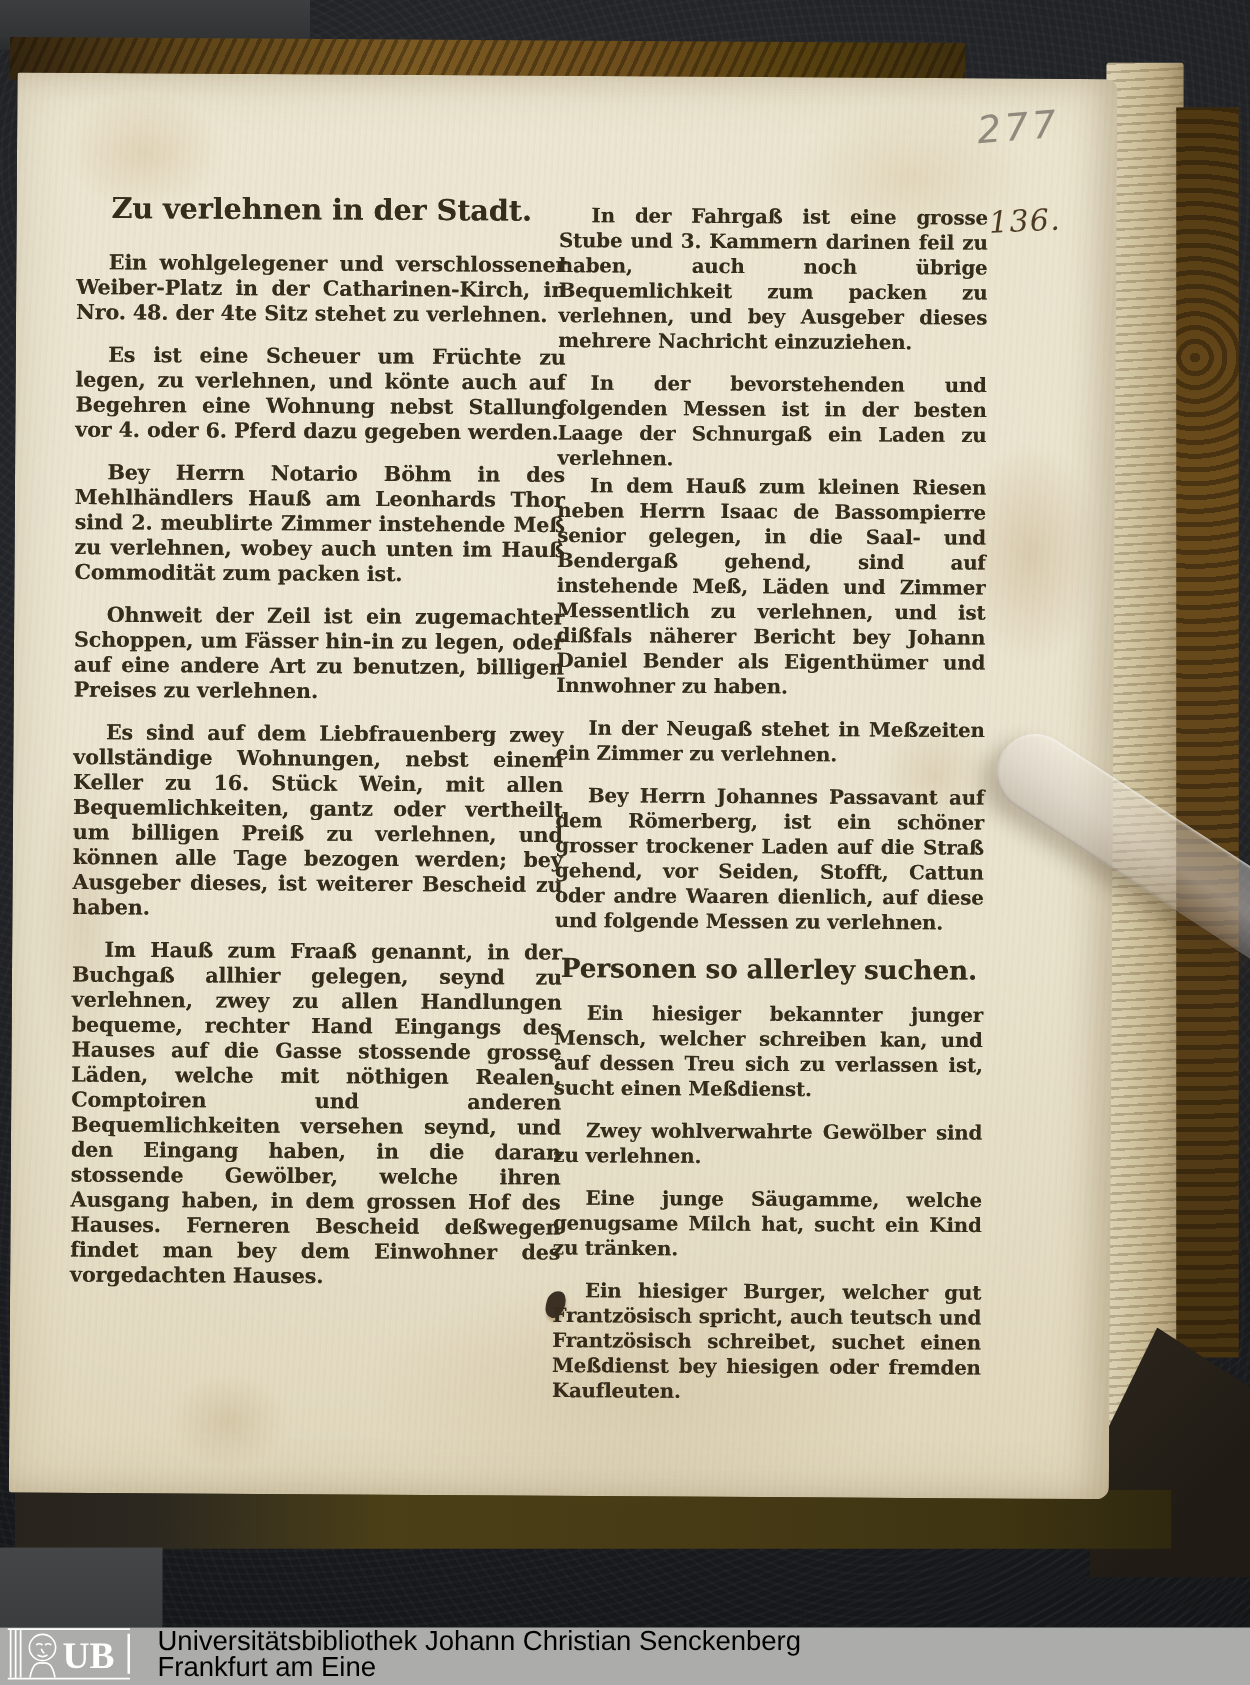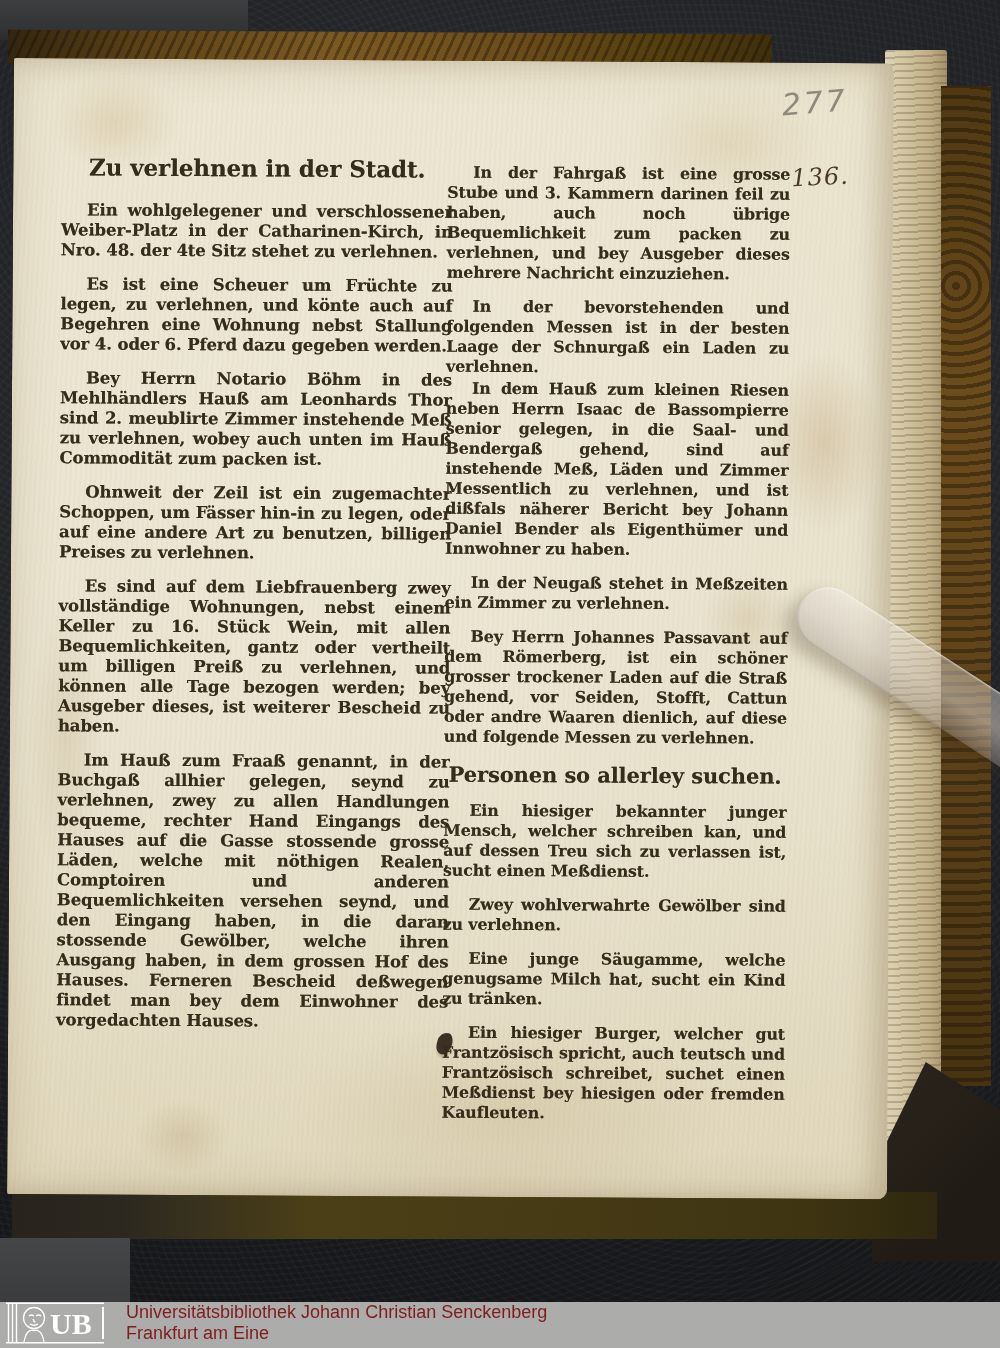--- a/index.html
+++ b/index.html
@@ -104,21 +104,21 @@
     border-radius:31px 4px 4px 31px;
     box-shadow:-6px 12px 16px rgba(70,52,28,.28), inset 0 1px 2px rgba(255,255,255,.65), inset 0 -1px 2px rgba(90,80,70,.35);
   }
   
   .footer{
     position:absolute;left:0;bottom:0;width:1000px;height:46px;
     background:#acacaa;display:flex;
     font-family:"Liberation Sans",sans-serif;
   }
   .ub-logo{margin-left:6px;flex:0 0 auto;}
-  .footer-text{margin-left:16px;color:#7f1d1d;font-size:18px;line-height:21px;}
+  .footer-text{margin-left:16px;color:#000000;font-size:22px;line-height:21px;}
 </style>
 </head>
 <body>
 
 <div class="stage">
   <div class="leather-texture"></div>
   <div class="topleft-leather"></div>
   <div class="top-board"></div>
   <div class="fore-edge"></div>
   <div class="right-board"></div>

